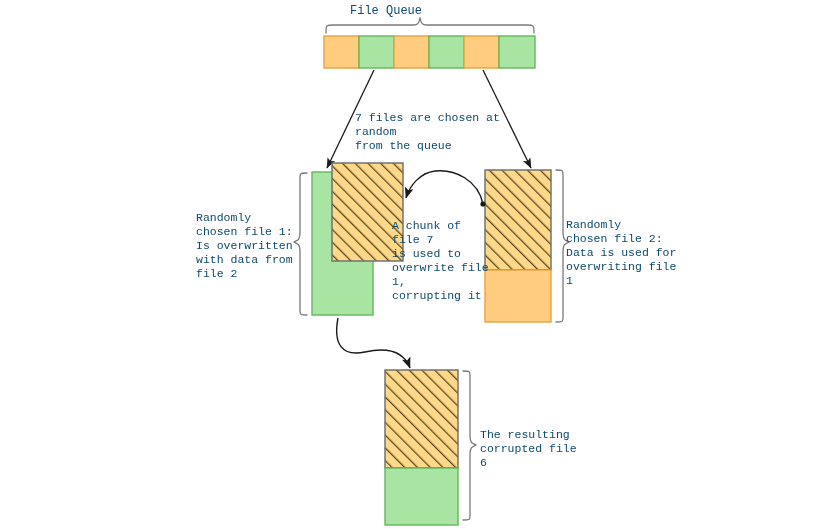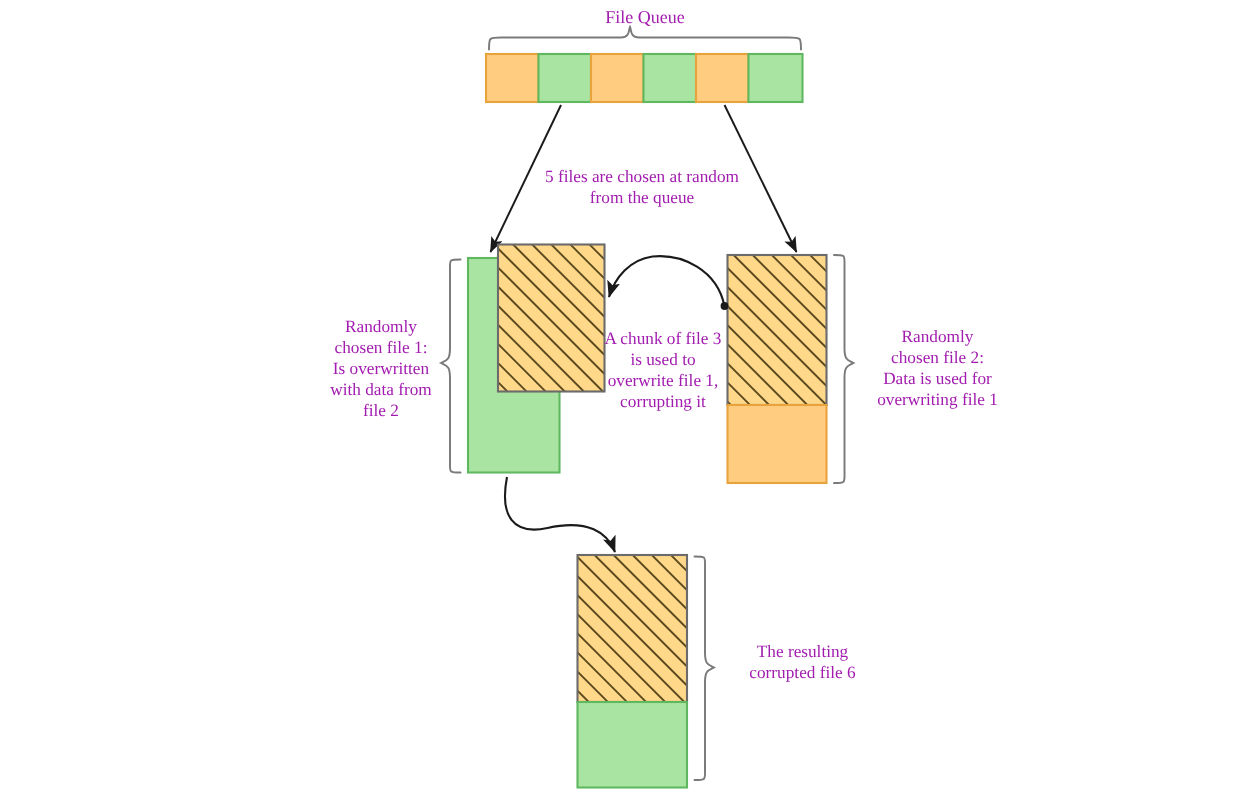--- a/index.html
+++ b/index.html
@@ -16,26 +16,25 @@
     color: #1a1a1a;
   }
   #canvas {
     position: absolute;
     left: 0; top: 0;
     width: 840px;
     height: 529px;
   }
   .lbl {
     position: absolute;
-    text-align: center;
     font-size: 11.5px;
     line-height: 14px;
-    color: #a21caf;
+    color: #0c4a6e;
     white-space: pre-line;
-    font-family: Liberation Serif, serif;
+    font-family: Liberation Mono, monospace;
   }
   #title-file-queue {
     left: 350px;
     top: 4px;
     width: 160px;
     font-size: 12px;
     font-weight: normal;
   }
   #lbl-chosen-note {
     left: 355px;
@@ -131,33 +130,33 @@
   </g>
 
   <g>
     <path d="M463,371 C471,371 470,371 470,379 L470,435 C470,443 472,443 476,445
              C472,447 470,447 470,455 L470,512 C470,520 471,520 463,520" fill="none" stroke="#7a7a7a" stroke-width="1.3" stroke-linecap="round"></path>
   </g>
 </svg>
 
 <div class="lbl" id="title-file-queue">File Queue</div>
 
-<div class="lbl" id="lbl-chosen-note">5 files are chosen at random
+<div class="lbl" id="lbl-chosen-note">7 files are chosen at random
 from the queue</div>
 
 <div class="lbl" id="lbl-file1">Randomly
 chosen file 1:
 Is overwritten
 with data from
 file 2</div>
 
 <div class="lbl" id="lbl-file2">Randomly
 chosen file 2:
 Data is used for
 overwriting file 1</div>
 
-<div class="lbl" id="lbl-chunk">A chunk of file 3
+<div class="lbl" id="lbl-chunk">A chunk of file 7
 is used to
 overwrite file 1,
 corrupting it</div>
 
 <div class="lbl" id="lbl-result">The resulting
 corrupted file 6</div>
 
 </body></html>

